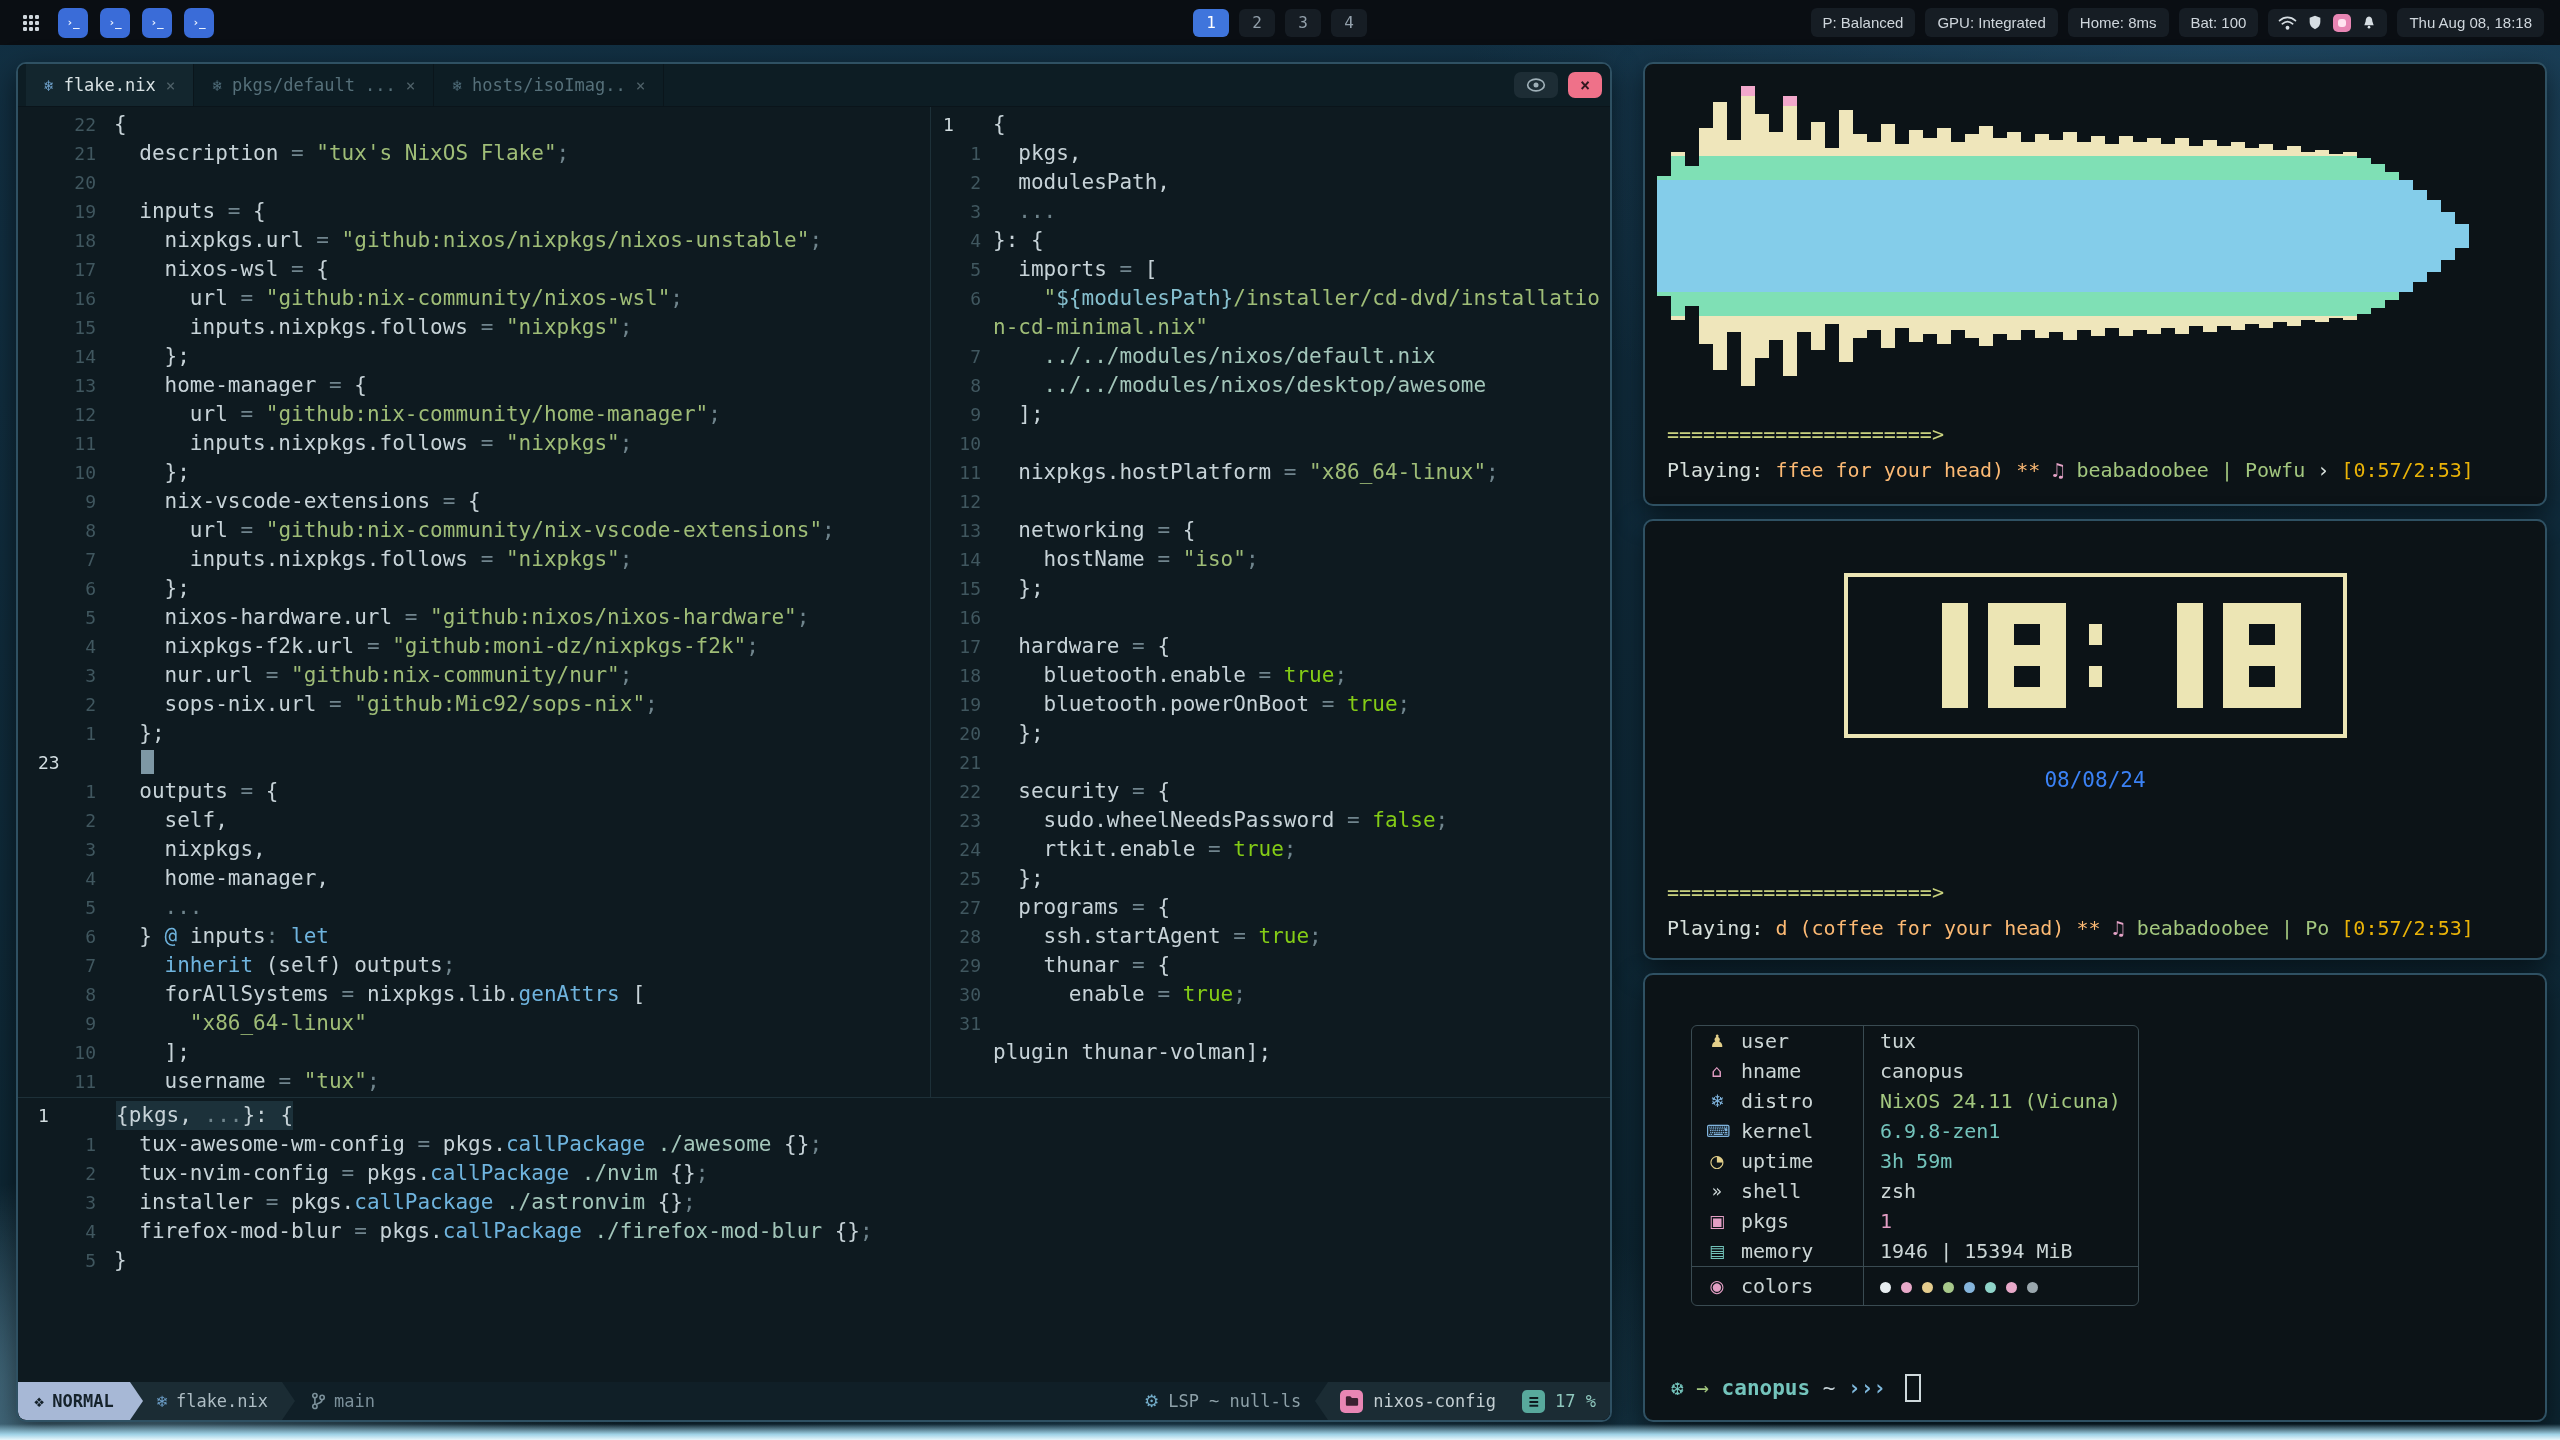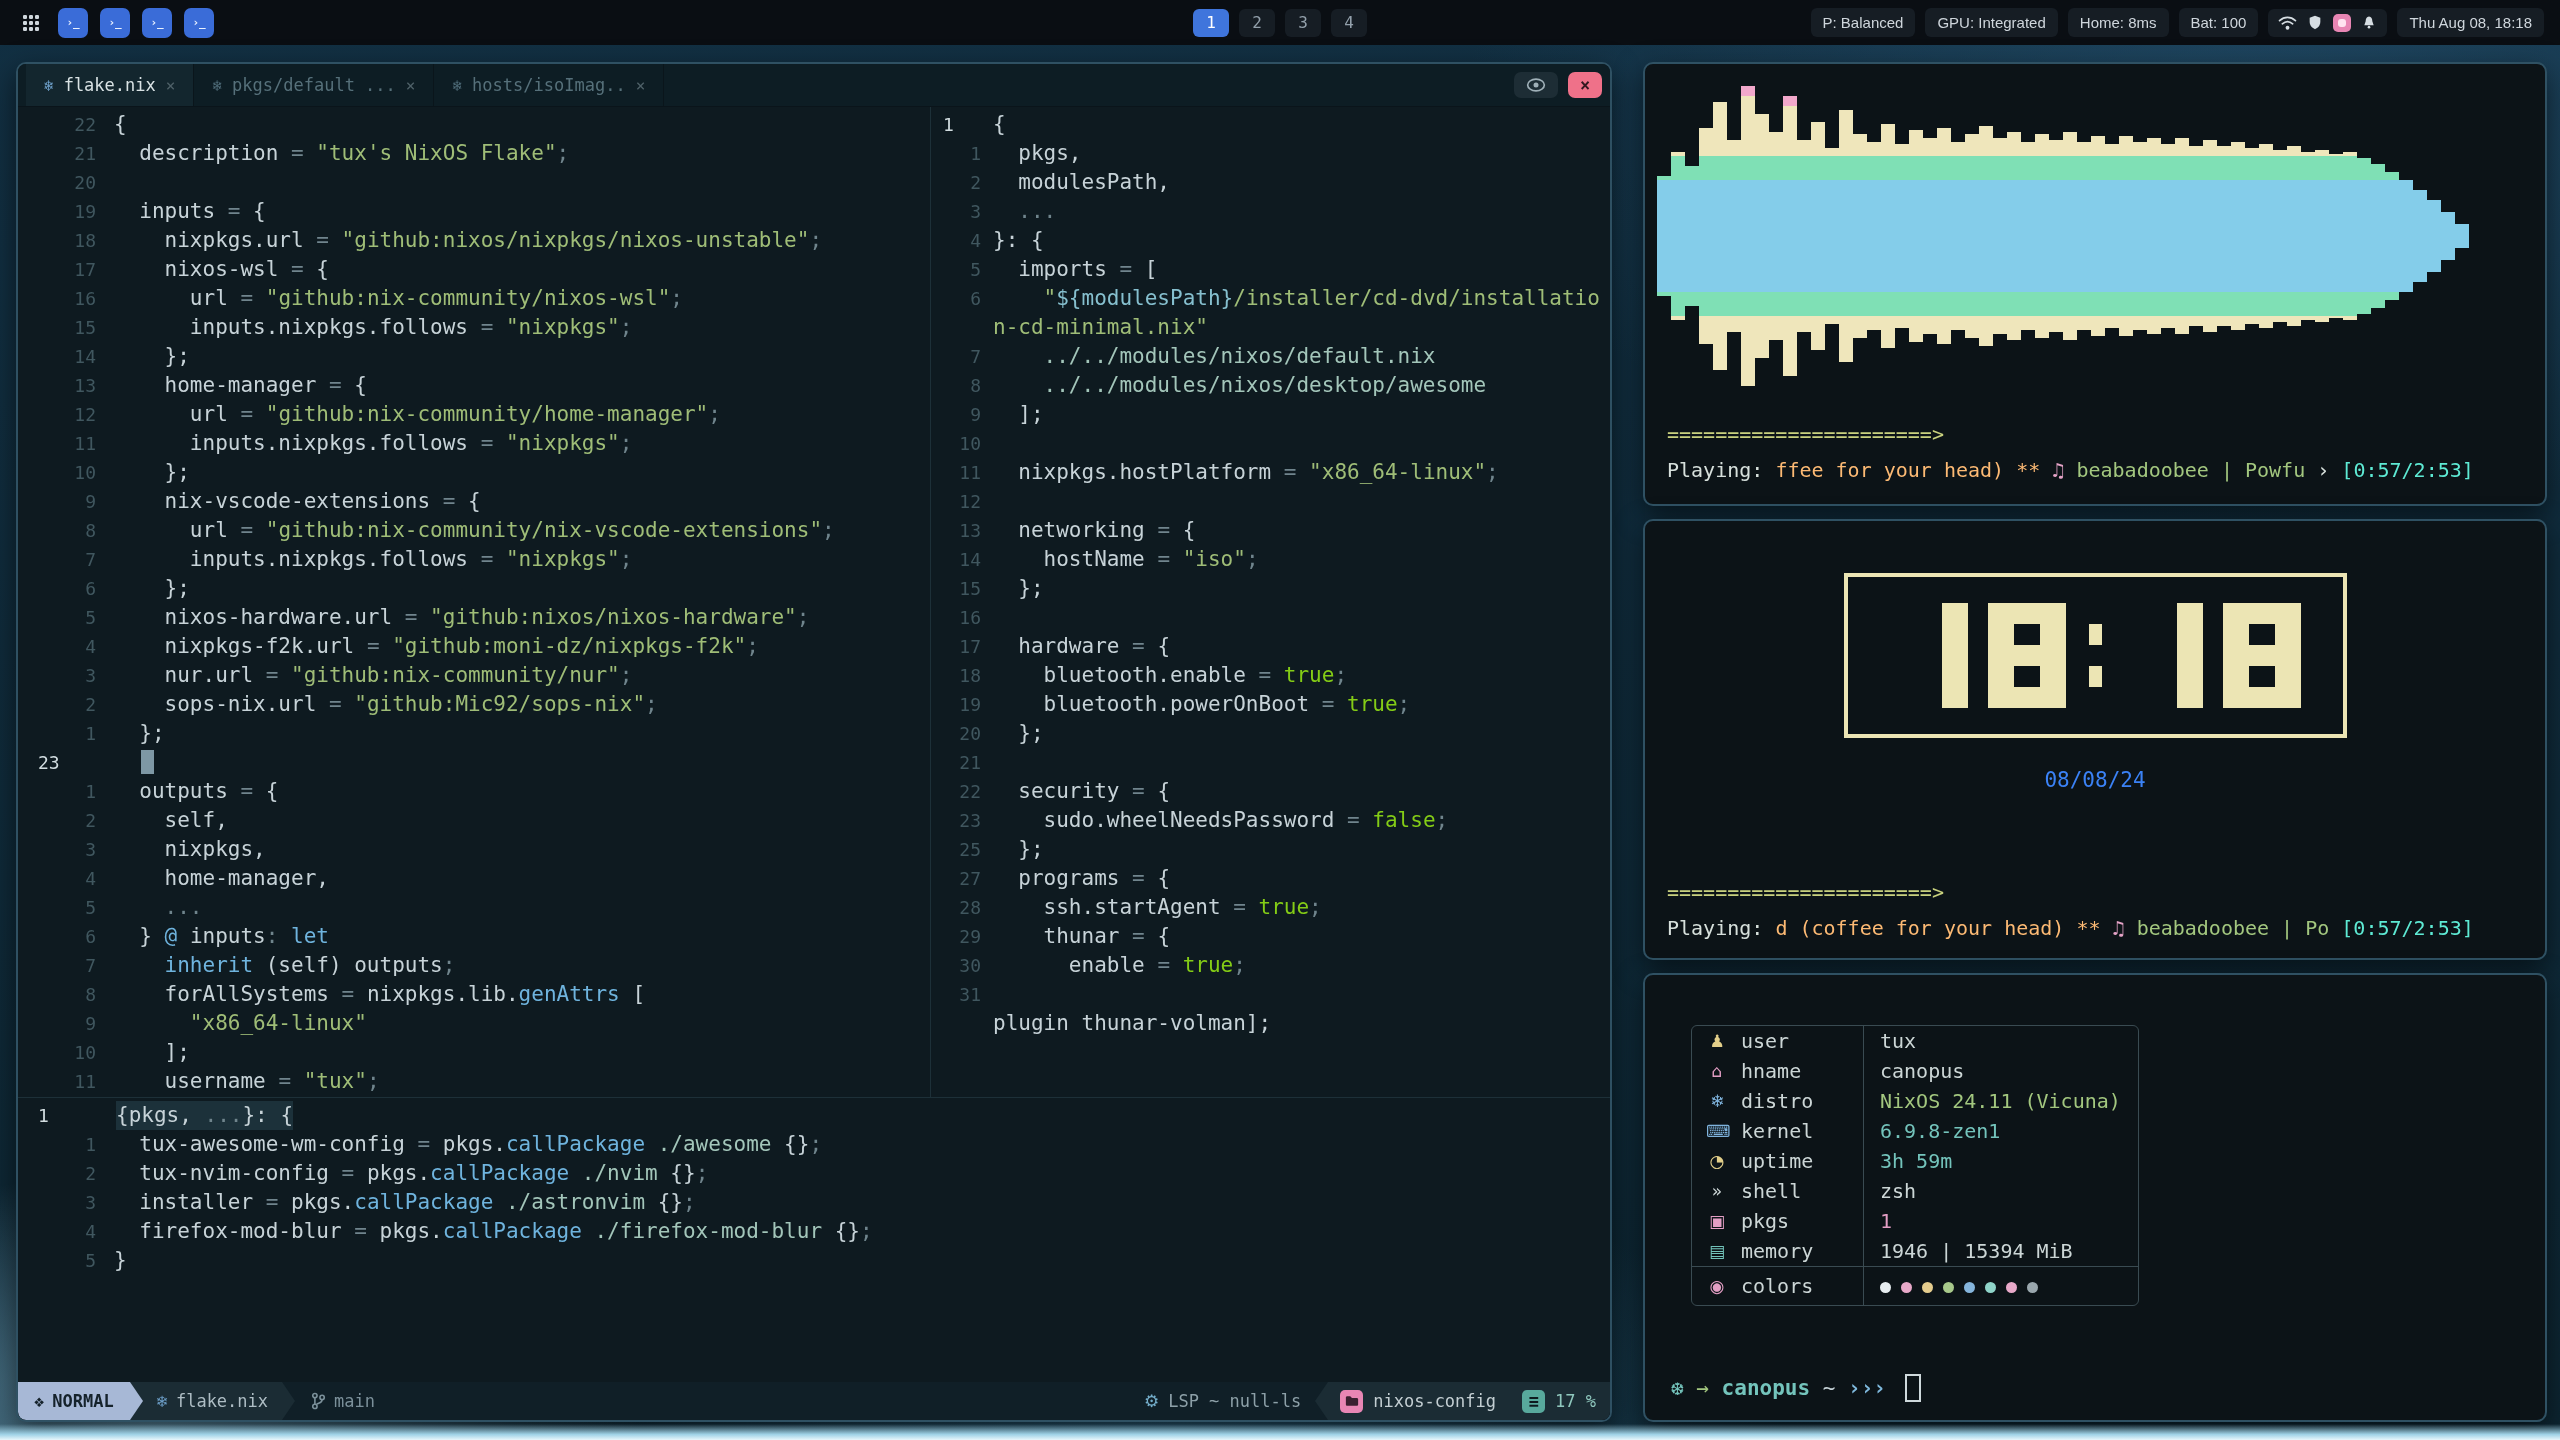--- a/index.html
+++ b/index.html
@@ -60,21 +60,21 @@
   .pane-right .ln.active{padding-left:12px;}
   .code{flex:none;white-space:pre;}
   .hl .code{background:#1c313a;}
   .cursor-block{display:inline-block;width:13px;height:24px;background:#7e98a5;vertical-align:middle;margin-top:-3px;}
 
   
   .sg-f{color:#c7d3d8}.sg-d{color:#70858d}.sg-s{color:#9fbd77}.sg-b{color:#84cc16}
   .sg-k{color:#6fb4de}.sg-fn{color:#6fb4de}.sg-p{color:#a3c6ba}.sg-i{color:#86c0cf}
   
   .sg-pl-label{color:#d7e0dc}.sg-pl-title{color:#fdba74}.sg-pl-note{color:#e5a3c7}
-  .sg-pl-artist{color:#a3c77f}.sg-pl-sep{color:#d7e0dc}.sg-pl-time{color:#5eead4}
+  .sg-pl-artist{color:#a3c77f}.sg-pl-sep{color:#d7e0dc}.sg-pl-time{color:#eab308}
   .sg-pr-icon{color:#74c4bc}.sg-pr-arrow{color:#a3c77f}.sg-pr-host{color:#74c4bc;font-weight:bold}
   .sg-pr-dim{color:#c7d3d8}.sg-pr-chev{color:#7fb9dd;font-weight:bold}
 
   
   .statusline{position:absolute;left:0;right:0;bottom:0;height:38px;background:#101f27;display:flex;
     font-family:"DejaVu Sans Mono",monospace;font-size:17px;align-items:stretch;}
   .sl-left,.sl-right{display:flex;align-items:stretch;}
   .sl-right{margin-left:auto;}
   .sl-mode{background:#a7b8d6;color:#15222b;font-weight:bold;display:flex;align-items:center;gap:8px;padding:0 16px;
     border-bottom-left-radius:8px;}
@@ -263,20 +263,21 @@
           <div class="crow"><span class="ln">14</span><span class="code"><span class="sg-f">    hostName </span><span class="sg-d">= </span><span class="sg-s">"iso"</span><span class="sg-d">;</span></span></div>
           <div class="crow"><span class="ln">15</span><span class="code"><span class="sg-f">  };</span></span></div>
           <div class="crow"><span class="ln">16</span><span class="code"></span></div>
           <div class="crow"><span class="ln">17</span><span class="code"><span class="sg-f">  hardware </span><span class="sg-d">= </span><span class="sg-f">{</span></span></div>
           <div class="crow"><span class="ln">18</span><span class="code"><span class="sg-f">    bluetooth.enable </span><span class="sg-d">= </span><span class="sg-b">true</span><span class="sg-d">;</span></span></div>
           <div class="crow"><span class="ln">19</span><span class="code"><span class="sg-f">    bluetooth.powerOnBoot </span><span class="sg-d">= </span><span class="sg-b">true</span><span class="sg-d">;</span></span></div>
           <div class="crow"><span class="ln">20</span><span class="code"><span class="sg-f">  };</span></span></div>
           <div class="crow"><span class="ln">21</span><span class="code"></span></div>
           <div class="crow"><span class="ln">22</span><span class="code"><span class="sg-f">  security </span><span class="sg-d">= </span><span class="sg-f">{</span></span></div>
           <div class="crow"><span class="ln">23</span><span class="code"><span class="sg-f">    sudo.wheelNeedsPassword </span><span class="sg-d">= </span><span class="sg-b">false</span><span class="sg-d">;</span></span></div>
+          <div class="crow"><span class="ln">24</span><span class="code"><span class="sg-f">    rtkit.enable </span><span class="sg-d">= </span><span class="sg-b">true</span><span class="sg-d">;</span></span></div>
           <div class="crow"><span class="ln">25</span><span class="code"><span class="sg-f">  };</span></span></div>
           <div class="crow"><span class="ln">27</span><span class="code"><span class="sg-f">  programs </span><span class="sg-d">= </span><span class="sg-f">{</span></span></div>
           <div class="crow"><span class="ln">28</span><span class="code"><span class="sg-f">    ssh.startAgent </span><span class="sg-d">= </span><span class="sg-b">true</span><span class="sg-d">;</span></span></div>
           <div class="crow"><span class="ln">29</span><span class="code"><span class="sg-f">    thunar </span><span class="sg-d">= </span><span class="sg-f">{</span></span></div>
           <div class="crow"><span class="ln">30</span><span class="code"><span class="sg-f">      enable </span><span class="sg-d">= </span><span class="sg-b">true</span><span class="sg-d">;</span></span></div>
           <div class="crow"><span class="ln">31</span></div>
           <div class="crow"><span class="ln"></span><span class="code"><span class="sg-f">plugin thunar-volman];</span></span></div>
         </div>
     </div>
     <div class="pane pane-bottom">

